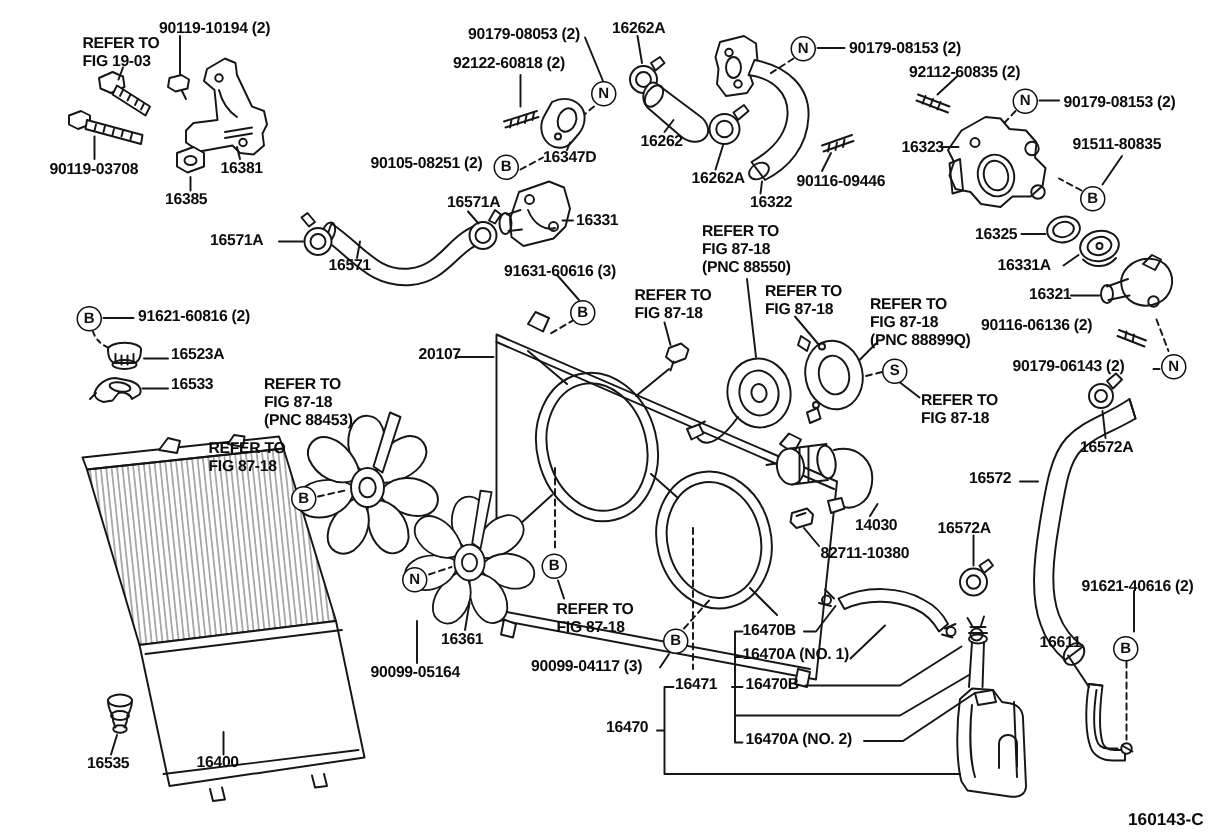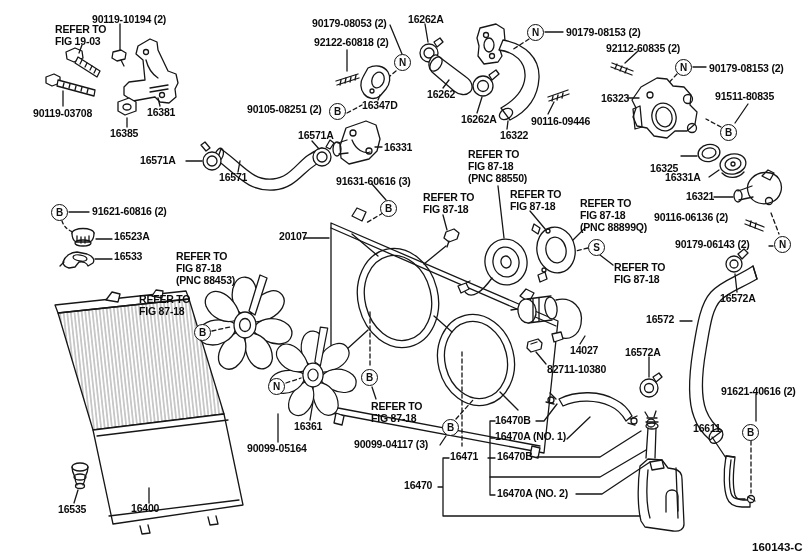--- a/index.html
+++ b/index.html
@@ -298,39 +298,39 @@
     <path d="M712,437 L726,458"></path>
     <path d="M751,441 V493" stroke-dasharray="4 3"></path>
     <circle cx="751" cy="499" r="3.5" fill="#fff"></circle>
         <path d="M748,497 l7,4"></path>
     <path d="M756,394 V421"></path>
   </g>
 </svg>
 
 <div class="lbl" style="left:55px;top:24px">REFER TO
 FIG 19-03</div>
-<div class="lbl" style="left:92px;top:14px">90119-10194 (2)</div>
+<div class="lbl" style="left:106px;top:14px">90119-10194 (2)</div>
 <div class="lbl" style="left:33px;top:108px">90119-03708</div>
 <div class="lbl" style="left:147px;top:107px">16381</div>
 <div class="lbl" style="left:110px;top:128px">16385</div>
 <div class="lbl" style="left:312px;top:18px">90179-08053 (2)</div>
-<div class="lbl" style="left:314px;top:37px">92122-60818 (2)</div>
+<div class="lbl" style="left:302px;top:37px">92122-60818 (2)</div>
 <div class="lbl" style="left:408px;top:14px">16262A</div>
 <div class="lbl" style="left:427px;top:89px">16262</div>
 <div class="lbl" style="left:247px;top:104px">90105-08251 (2)</div>
 <div class="lbl" style="left:362px;top:100px">16347D</div>
 <div class="lbl" style="left:461px;top:114px">16262A</div>
 <div class="lbl" style="left:500px;top:130px">16322</div>
 <div class="lbl" style="left:531px;top:116px">90116-09446</div>
 <div class="lbl" style="left:566px;top:27px">90179-08153 (2)</div>
 <div class="lbl" style="left:606px;top:43px">92112-60835 (2)</div>
 <div class="lbl" style="left:709px;top:63px">90179-08153 (2)</div>
 <div class="lbl" style="left:601px;top:93px">16323</div>
 <div class="lbl" style="left:715px;top:91px">91511-80835</div>
-<div class="lbl" style="left:650px;top:163px">16325</div>
+<div class="lbl" style="left:650px;top:151px">16325</div>
 <div class="lbl" style="left:665px;top:172px">16331A</div>
 <div class="lbl" style="left:686px;top:191px">16321</div>
 <div class="lbl" style="left:654px;top:212px">90116-06136 (2)</div>
 <div class="lbl" style="left:675px;top:239px">90179-06143 (2)</div>
 <div class="lbl" style="left:140px;top:155px">16571A</div>
 <div class="lbl" style="left:219px;top:172px">16571</div>
 <div class="lbl" style="left:298px;top:130px">16571A</div>
 <div class="lbl" style="left:384px;top:142px">16331</div>
 <div class="lbl" style="left:336px;top:176px">91631-60616 (3)</div>
 <div class="lbl" style="left:92px;top:206px">91621-60816 (2)</div>
@@ -350,21 +350,21 @@
 <div class="lbl" style="left:614px;top:262px">REFER TO
 FIG 87-18</div>
 <div class="lbl" style="left:176px;top:251px">REFER TO
 FIG 87-18
 (PNC 88453)</div>
 <div class="lbl" style="left:139px;top:294px">REFER TO
 FIG 87-18</div>
 <div class="lbl" style="left:720px;top:293px">16572A</div>
 <div class="lbl" style="left:646px;top:314px">16572</div>
 <div class="lbl" style="left:625px;top:347px">16572A</div>
-<div class="lbl" style="left:570px;top:345px">14027</div>
+<div class="lbl" style="left:570px;top:345px">14030</div>
 <div class="lbl" style="left:547px;top:364px">82711-10380</div>
 <div class="lbl" style="left:294px;top:421px">16361</div>
 <div class="lbl" style="left:247px;top:443px">90099-05164</div>
 <div class="lbl" style="left:371px;top:401px">REFER TO
 FIG 87-18</div>
 <div class="lbl" style="left:354px;top:439px">90099-04117 (3)</div>
 <div class="lbl" style="left:495px;top:415px">16470B</div>
 <div class="lbl" style="left:495px;top:431px">16470A (NO. 1)</div>
 <div class="lbl" style="left:450px;top:451px">16471</div>
 <div class="lbl" style="left:497px;top:451px">16470B</div>

